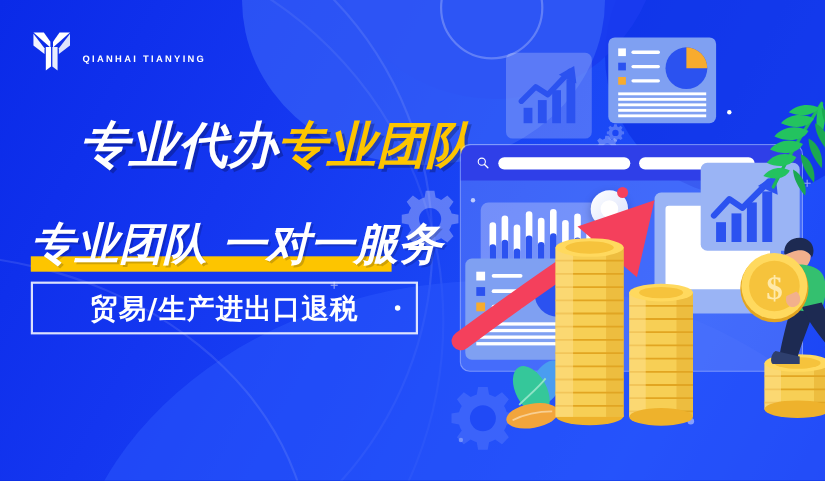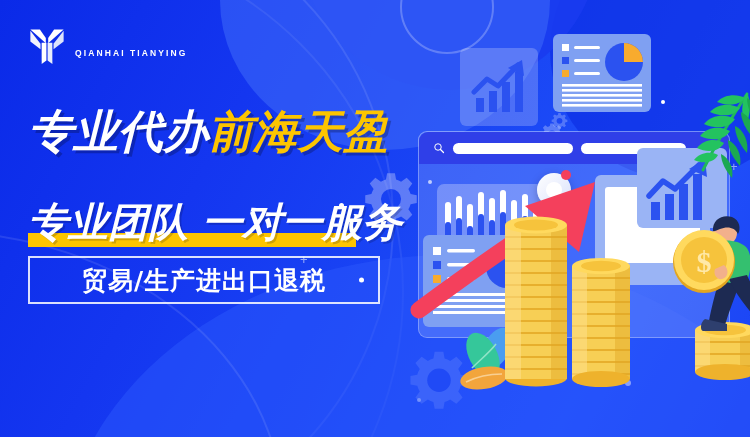--- a/index.html
+++ b/index.html
@@ -37,21 +37,21 @@
   #logo .words{display:flex;flex-direction:column;}
   #logo .cn{font-size:22px;font-weight:bold;color:#fff;letter-spacing:2px;
     font-family:"DejaVu Sans",sans-serif;line-height:1.05;}
   #logo .en{font-size:8.5px;color:#fff;letter-spacing:2.1px;font-weight:bold;margin-top:16px;}
 
   
   #headline{position:absolute;left:28px;top:108px;width:400px;}
   .line1{font-size:45px;font-weight:bold;letter-spacing:0px;line-height:1.05;
     font-family:"DejaVu Sans",sans-serif;white-space:nowrap;
     font-style:italic;}
-  .line1 .w{color:#ffffff;text-shadow:3px 3px 0 rgba(0,0,20,.25);}
+  .line1 .w{color:#ffffff;text-shadow:3px 3px 0 rgba(0,0,20,.25);margin-left:44px;}
   .line1 .y{color:#fdc500;text-shadow:3px 3px 0 rgba(0,0,20,.25);}
   .line2wrap{position:relative;margin-top:8px;}
   .line2{font-size:40px;font-weight:bold;color:#ffffff;line-height:1.05;
     font-family:"DejaVu Sans",sans-serif;white-space:nowrap;position:relative;z-index:2;
     font-style:italic;text-shadow:2px 2px 0 rgba(0,0,20,.18);margin-top:46px;}
   .ubar{position:absolute;left:0;bottom:-4px;width:328px;height:14px;background:#fdc500;z-index:1;}
   #tagbox{position:absolute;left:28px;top:256px;width:352px;height:48px;
     border:2px solid rgba(255,255,255,.85);box-sizing:border-box;
     display:flex;align-items:center;justify-content:center;}
   #tagbox span{font-size:25px;color:#fff;font-family:"DejaVu Sans",sans-serif;letter-spacing:1px;font-weight:bold;}
@@ -133,21 +133,21 @@
       <path fill="#ffffff" d="M4 8v18l17 13v-9z" opacity=".95"></path>
       <path fill="#e8eefc" d="M60 8v18L43 39v-9z" opacity=".95"></path>
     </svg>
     <div class="words">
       <div class="en">QIANHAI  TIANYING</div>
     </div>
   </div>
 
   <div id="headline">
     <div class="line1">
-      <span class="w">专业代办</span><span class="y">前海天盈</span>
+      <span class="w">专业代办</span><span class="y">专业团队</span>
     </div>
     <div class="line2wrap">
       <div class="ubar"></div>
       <div class="line2">专业团队 一对一服务</div>
     </div>
   </div>
 
   <div id="tagbox">
     <span>贸易/生产进出口退税</span>
     <i class="tagdot"></i>

